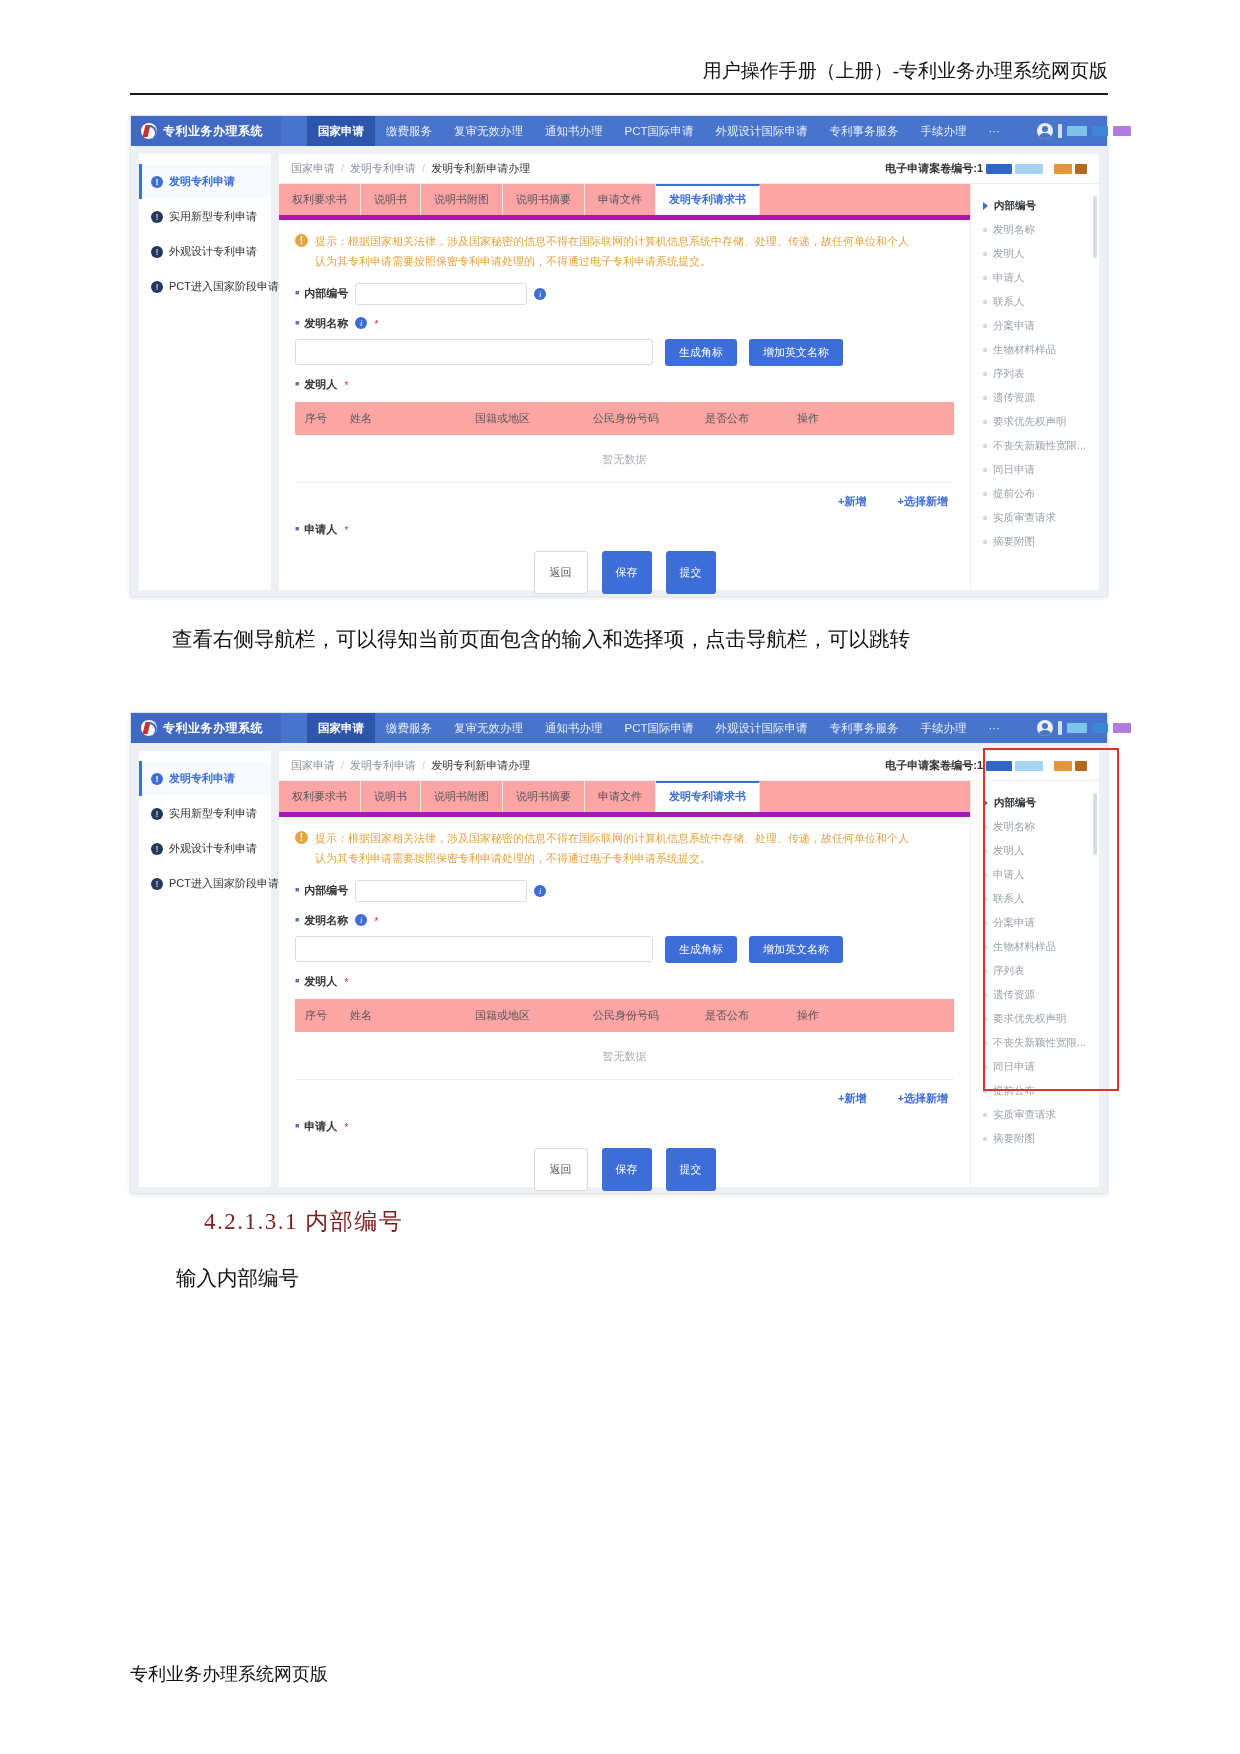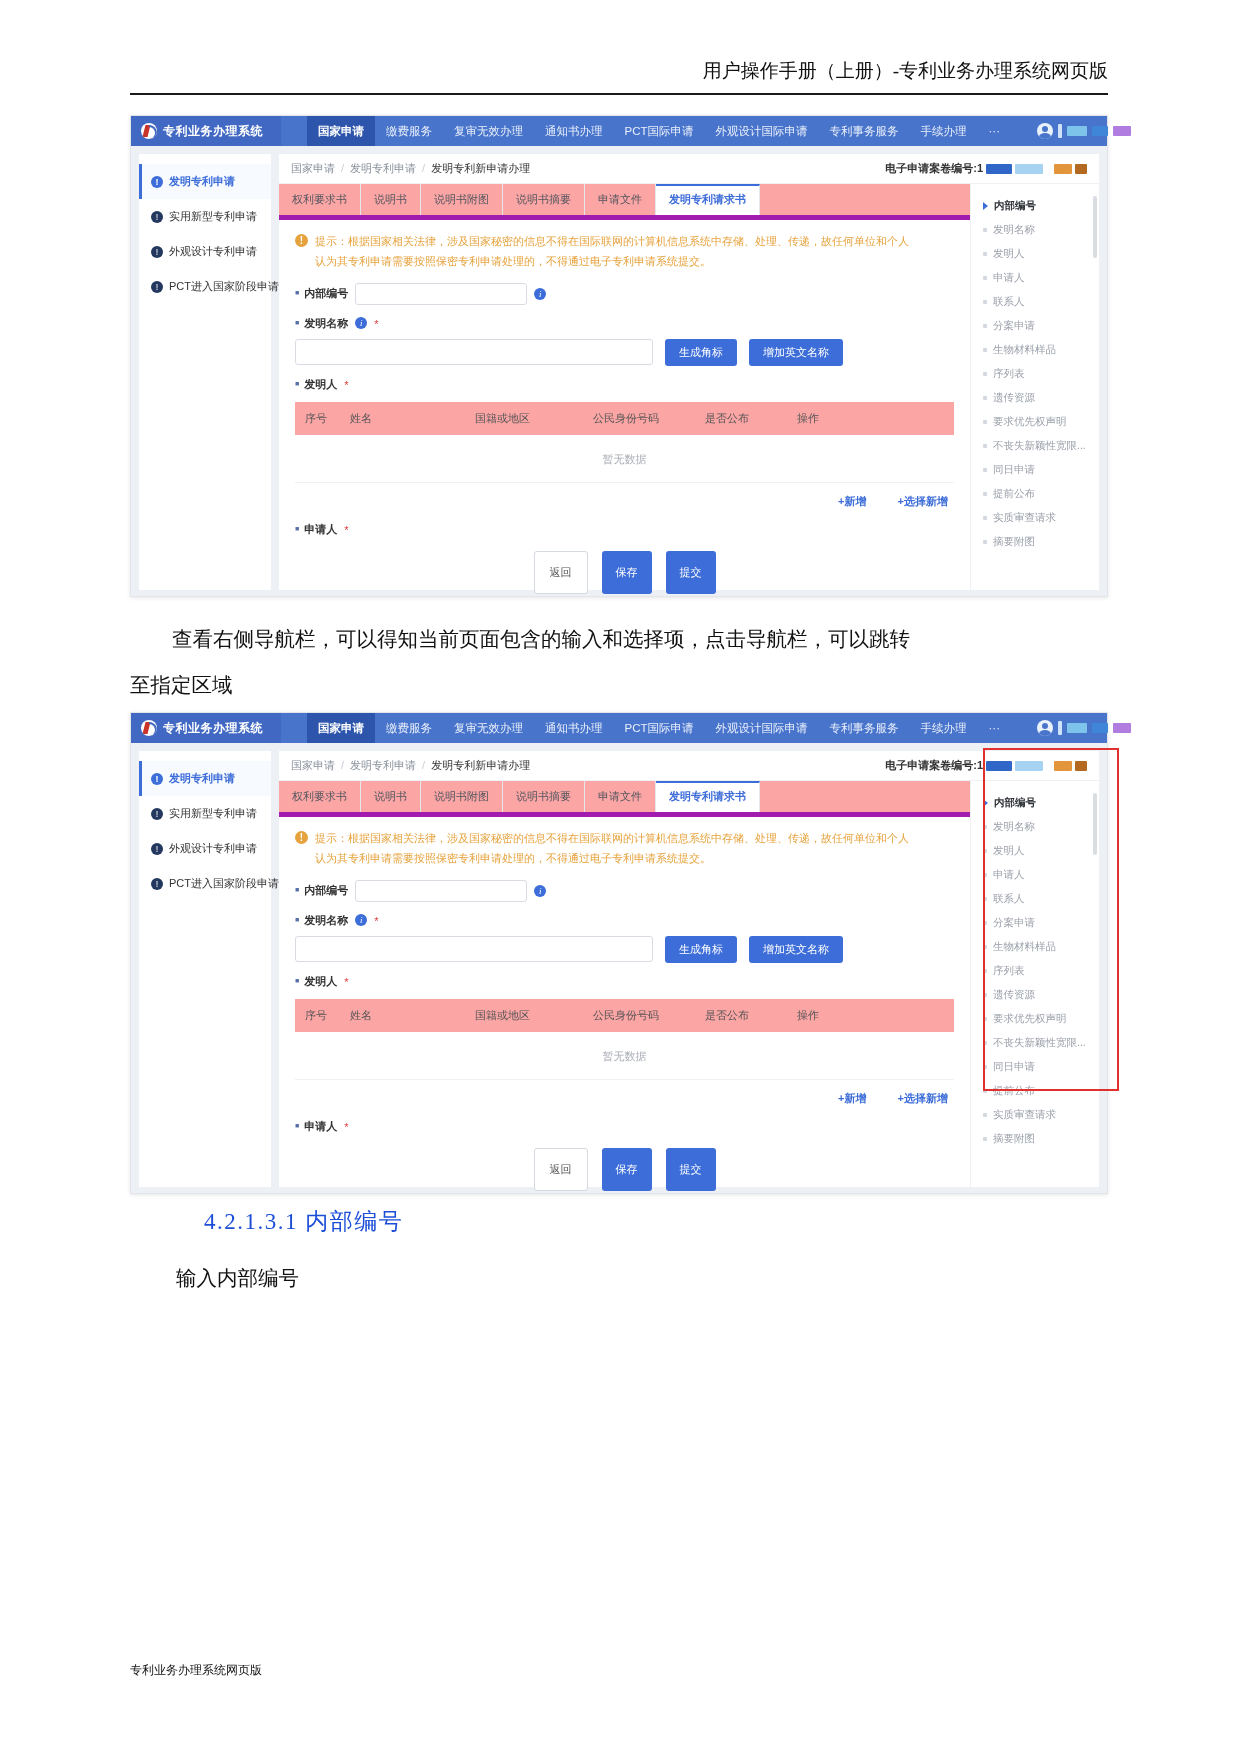--- a/index.html
+++ b/index.html
@@ -7,25 +7,25 @@
   body { position:relative; font-family:"Liberation Sans","DejaVu Sans",sans-serif; }
 
   
   .doc-header { position:absolute; left:130px; width:978px; top:58px; text-align:right;
     font-family:"Liberation Serif","DejaVu Serif",serif; font-size:19px; color:#111;
     padding-bottom:9px; border-bottom:2px solid #1a1a1a; }
   .doc-para { position:absolute; left:130px; top:616px; width:988px;
     font-family:"Liberation Serif","DejaVu Serif",serif; font-size:20.5px; color:#111; line-height:46px; }
   .doc-para .l1 { text-indent:42px; }
   .doc-heading { position:absolute; left:204px; top:1206px;
-    font-family:"Liberation Serif","DejaVu Serif",serif; font-size:23px; color:#1d4ed8; letter-spacing:1.5px; }
+    font-family:"Liberation Serif","DejaVu Serif",serif; font-size:23px; color:#7f1d1d; letter-spacing:1.5px; }
   .doc-subtext { position:absolute; left:176px; top:1264px;
     font-family:"Liberation Serif","DejaVu Serif",serif; font-size:20.5px; color:#111; }
   .doc-footer { position:absolute; left:130px; top:1662px; width:978px;
-    font-family:Liberation Sans, sans-serif; font-size:12px; color:#111; }
+    font-family:Liberation Sans, sans-serif; font-size:18px; color:#111; }
   .doc-footer .pg { position:absolute; left:0; right:0; text-align:center; }
 
   
   .shot-mount { position:absolute; left:130px; width:978px; }
   .m1 { top:115px; } .m2 { top:712px; }
   .shot-frame { position:relative; width:978px; height:482px; background:#edf0f4;
     border:1px solid #e2e5ea; box-shadow:0 1px 4px rgba(0,0,0,.10); font-size:11px; }
 
   
   .snav { height:30px; display:flex; align-items:stretch; background:var(--nav_blue); color:#fff;gap:26px; }
@@ -269,21 +269,20 @@
           </div>
         </div>
       </div>
     </div>
 
   </div>
 </div>
 
 <div class="doc-para">
   <div class="l1">查看右侧导航栏，可以得知当前页面包含的输入和选择项，点击导航栏，可以跳转</div>
-  <div class="l2">至指定区域</div>
 </div>
 
 <div class="shot-mount m2 with-redbox-host">
   <div class="shot-frame with-redbox">
     <div class="snav">
       <div class="logo">
         <span class="logo-icon"></span>
         <span class="logo-text">专利业务办理系统</span>
       </div>
       <div class="nav-items">

